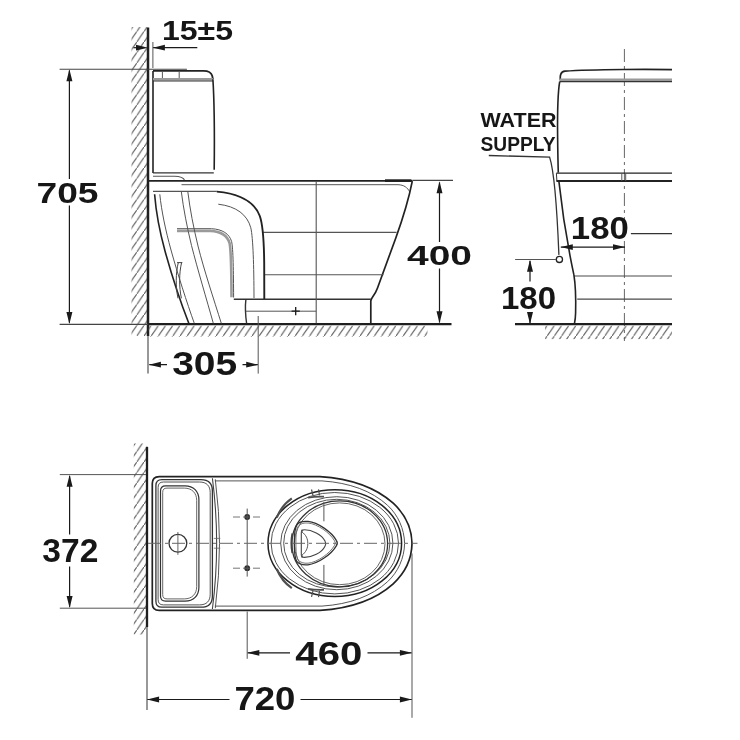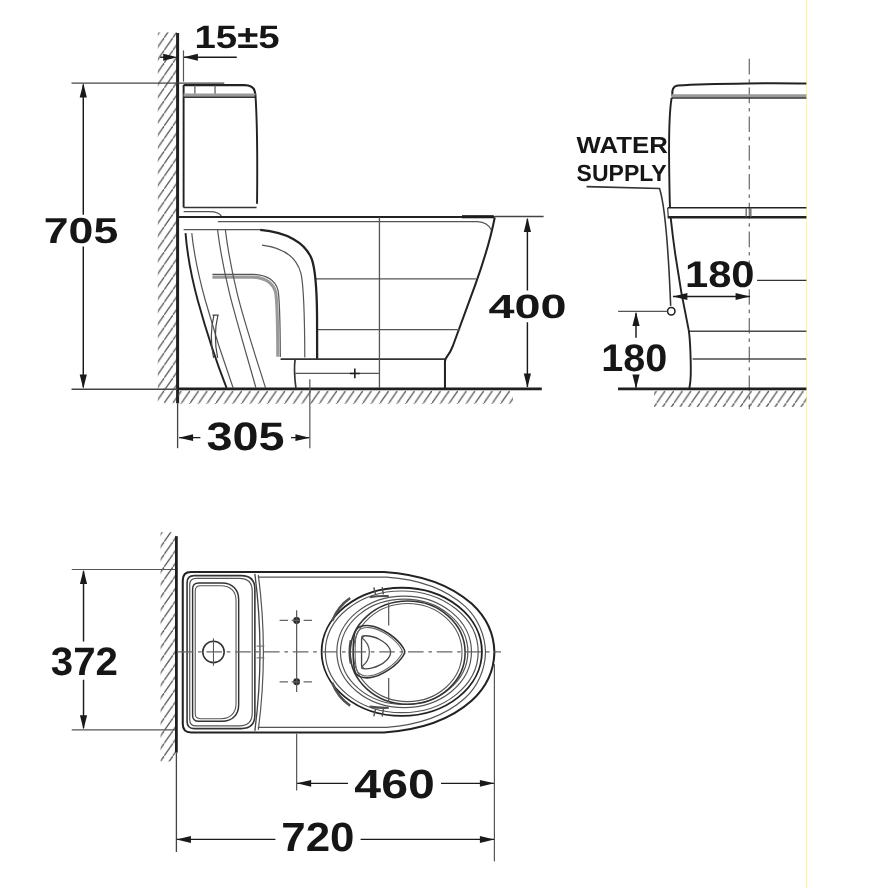--- a/index.html
+++ b/index.html
@@ -1,16 +1,16 @@
 <!DOCTYPE html>
 <html><head>
 <meta charset="utf-8">
 <style>
   html,body{margin:0;padding:0;background:#ffffff;}
-  .page{width:672px;height:740px;position:relative;background:#eab308;overflow:hidden;}
+  .page{width:672px;height:740px;position:relative;background:#737373;overflow:hidden;}
   text{font-family:"Liberation Sans",sans-serif;font-weight:bold;fill:#161616;}
 </style>
 </head>
 <body>
 <div class="page">
 <svg width="740" height="740" viewBox="0 0 740 740" xmlns="http://www.w3.org/2000/svg">
 <defs>
 <pattern id="hatch" patternUnits="userSpaceOnUse" width="7.2" height="10.5">
   <line x1="0" y1="10.5" x2="7.2" y2="0" stroke="#585858" stroke-width="1.05"></line>
 </pattern>

